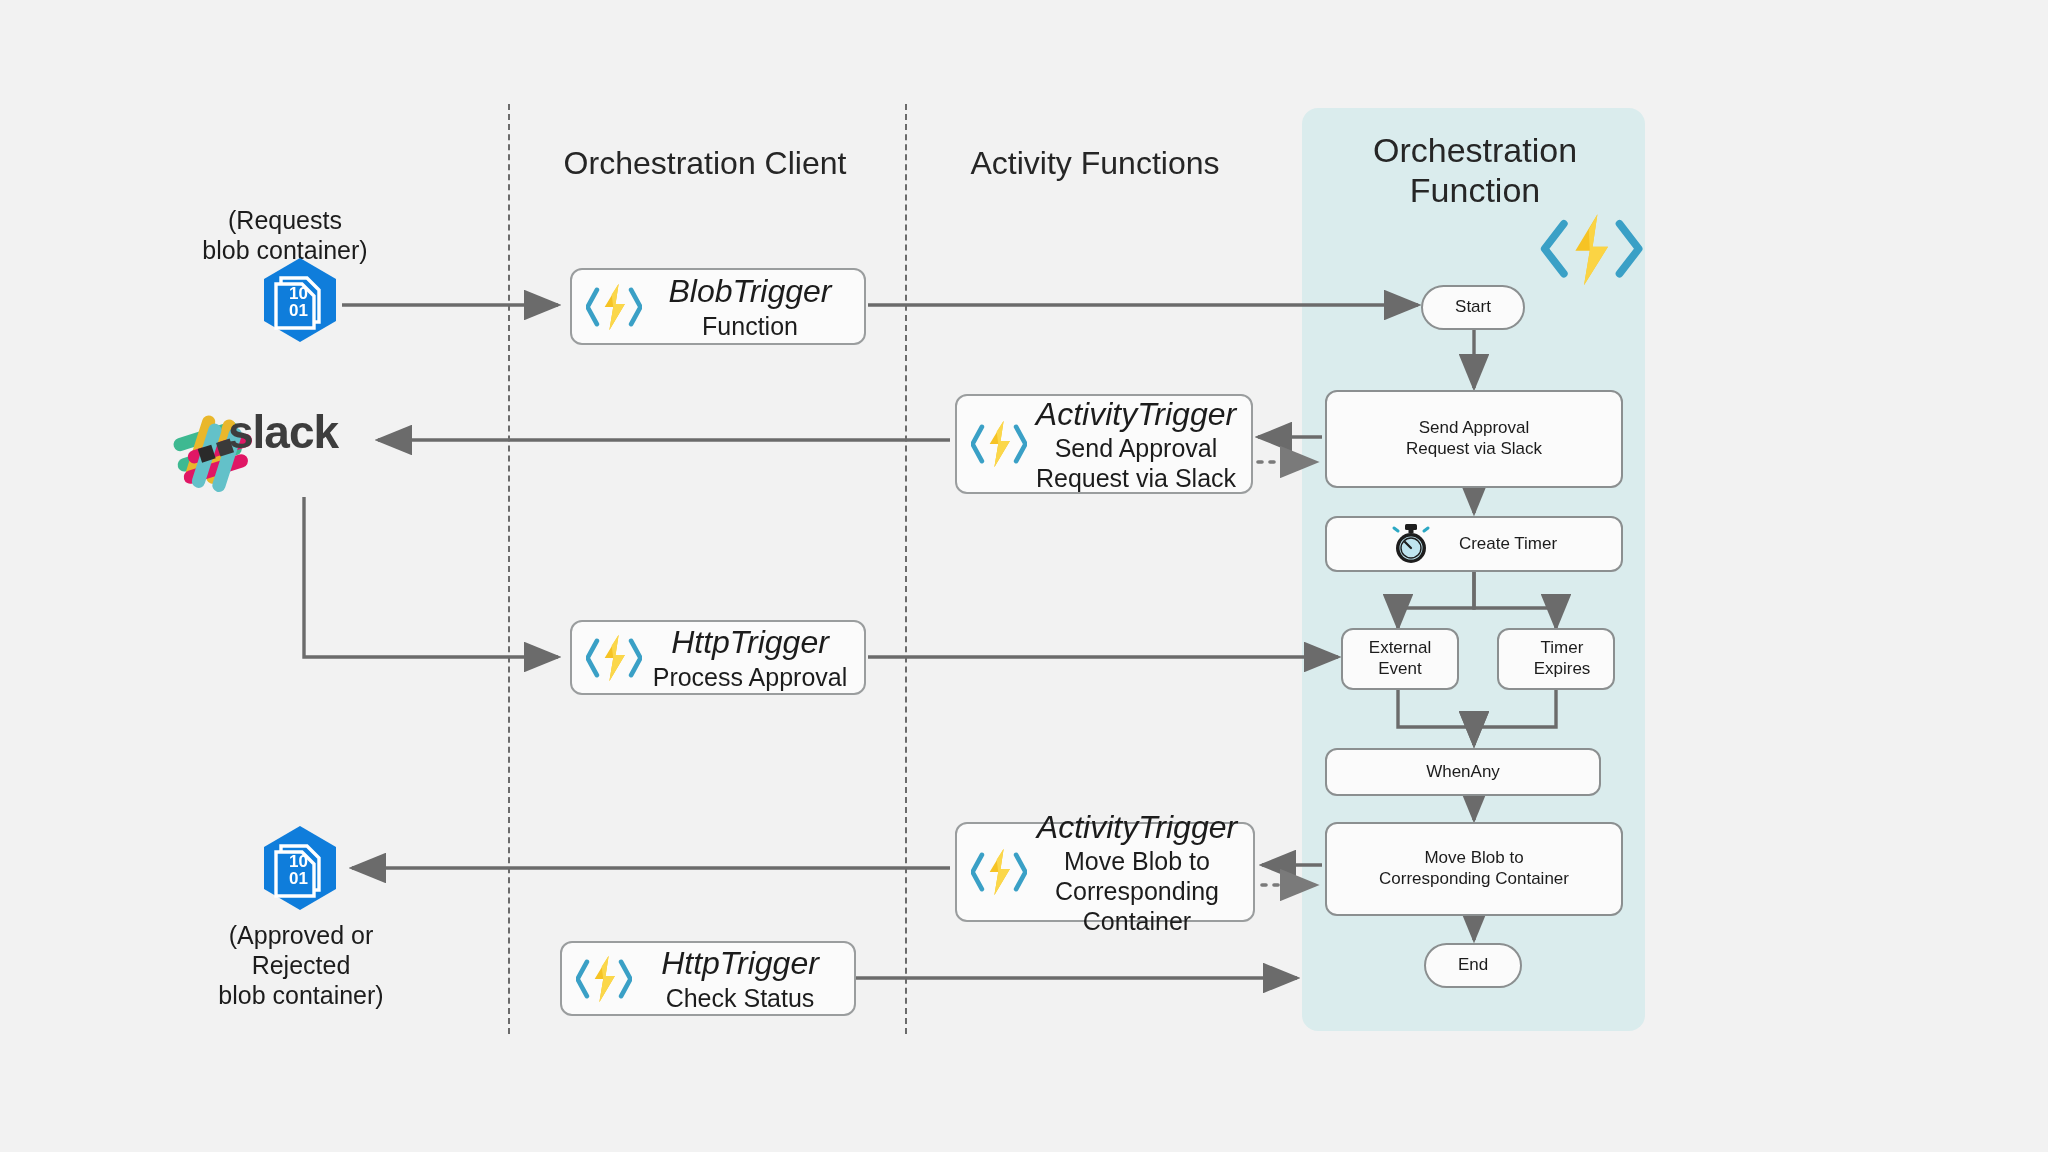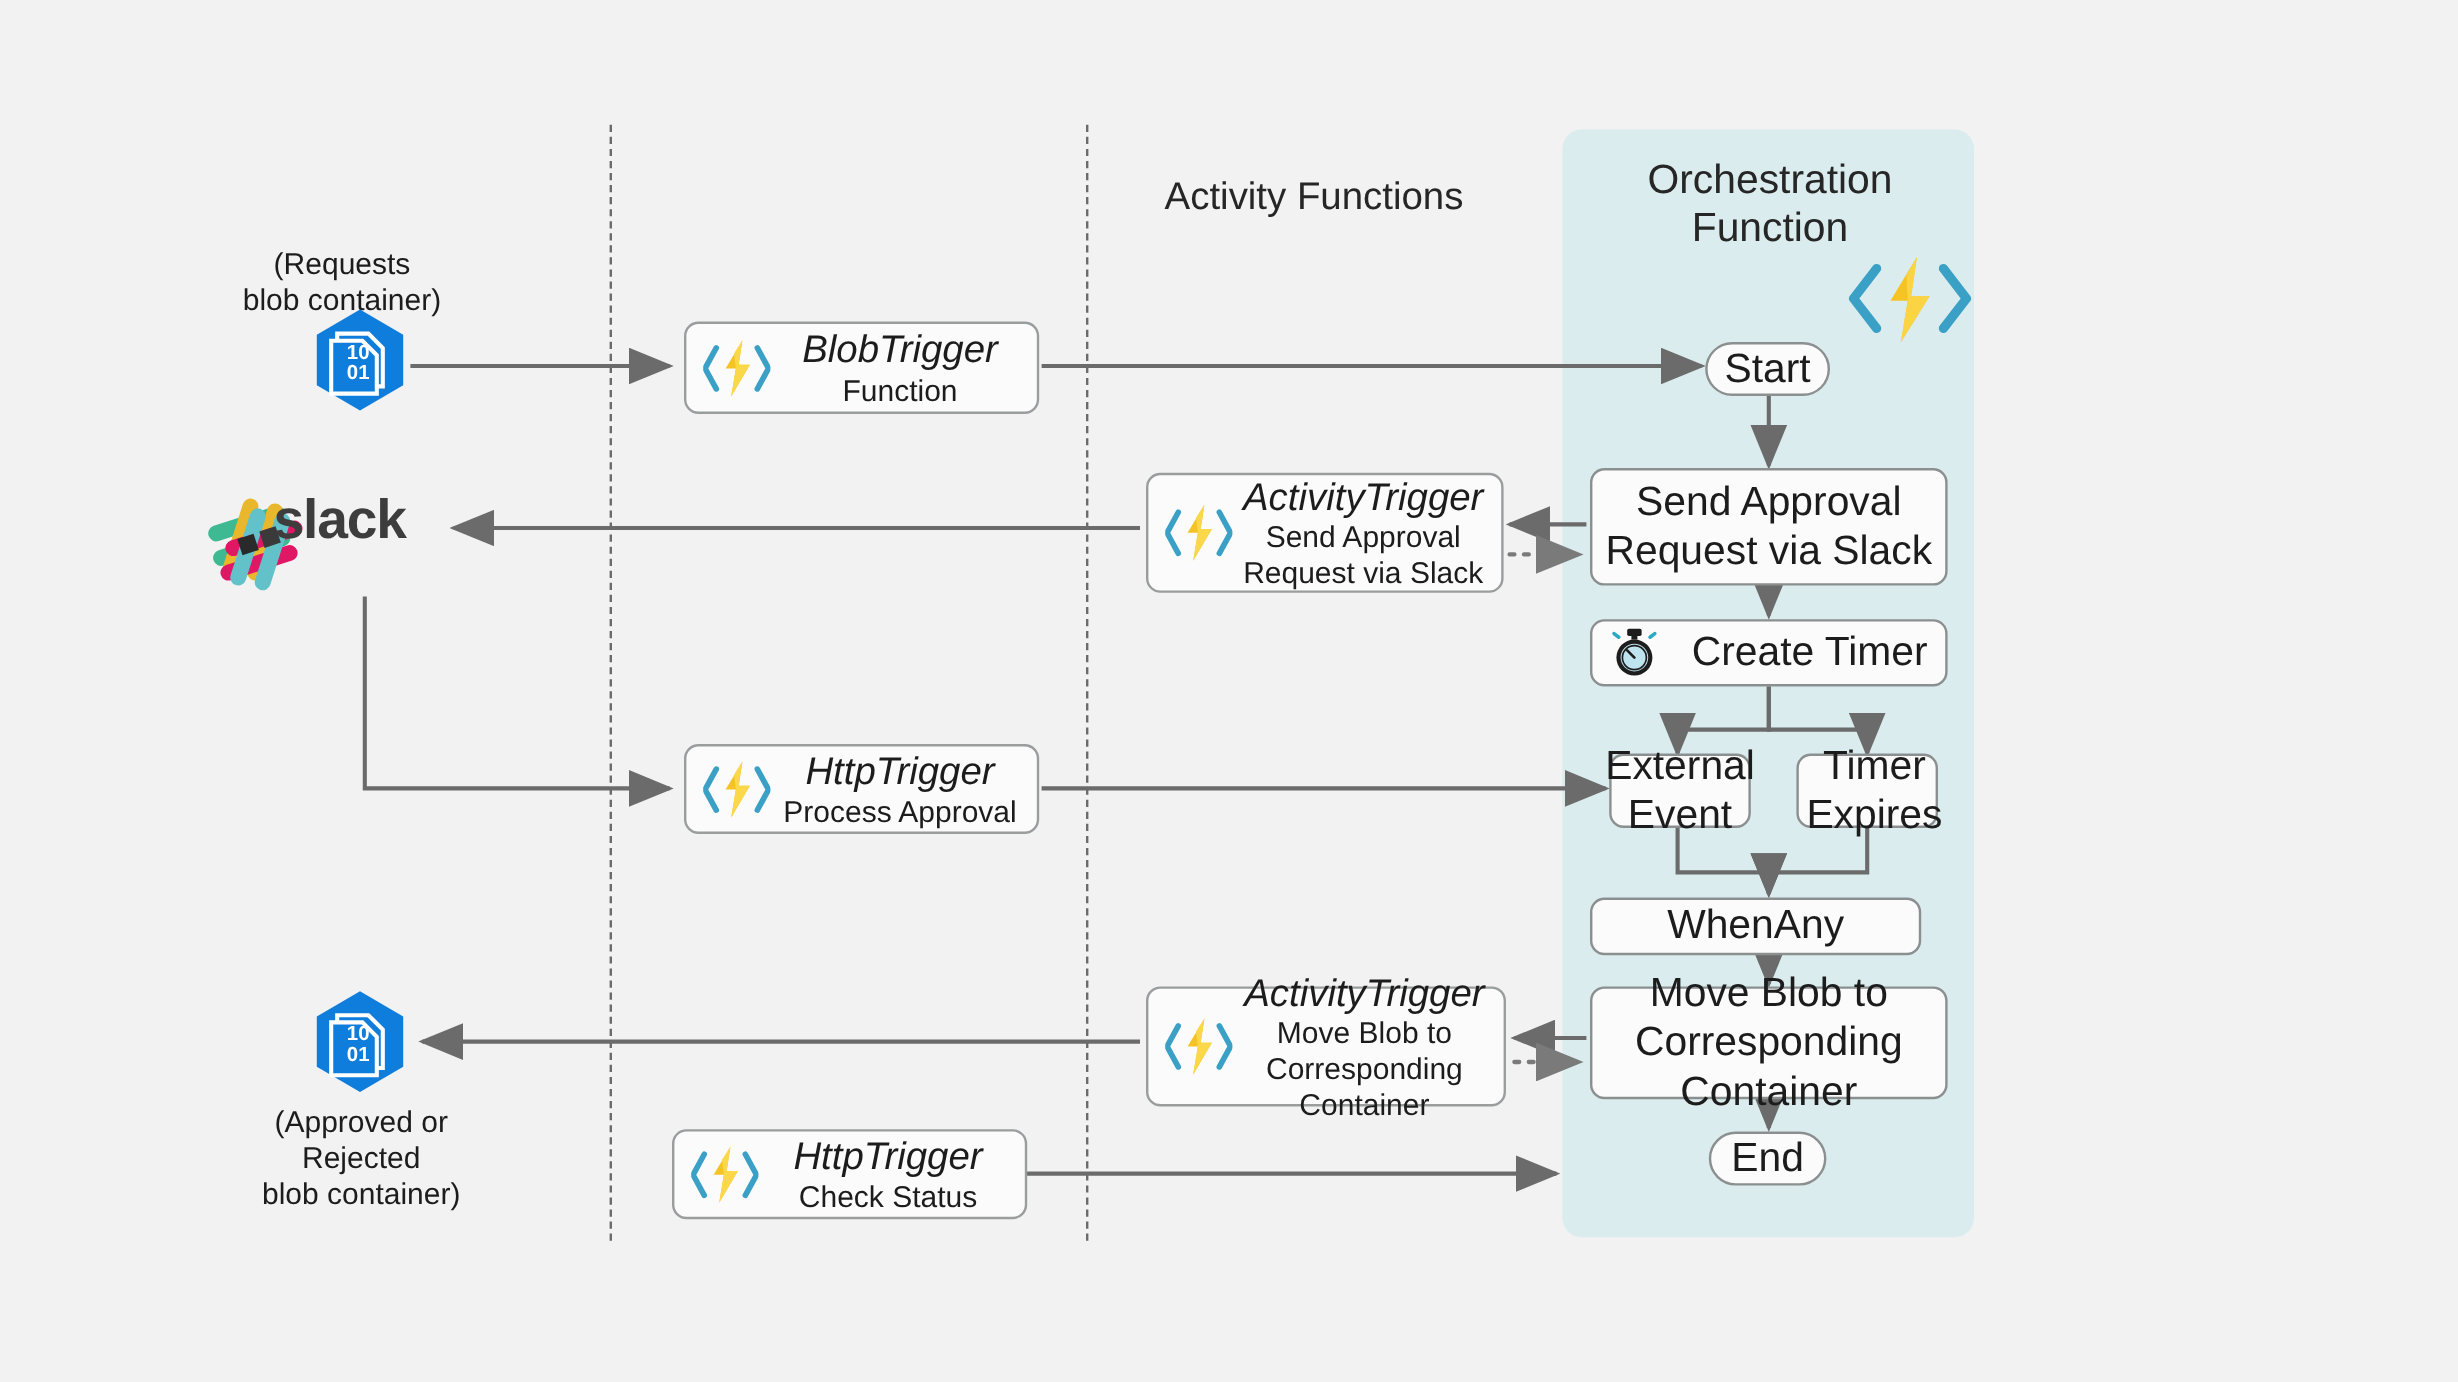--- a/index.html
+++ b/index.html
@@ -43,21 +43,21 @@
     border:2.5px solid #8b8f90;
     border-radius:12px;
     box-sizing:border-box;
     display:flex;
     align-items:center;
     justify-content:center;
   }
   .box.pill{border-radius:26px;}
   .box-text{
     color:#1c1c1c;
-    font-size:34px;
+    font-size:17px;
     line-height:1.22;
     text-align:center;
     white-space:pre-line;
   }
   
   .fn-card{
     position:absolute;
     background:#fbfbfb;
     border:2.5px solid #9a9d9e;
     border-radius:12px;
@@ -110,20 +110,21 @@
 </head>
 <body>
 
 <div id="canvas">
 
   <div id="orch-panel"></div>
 
   <div class="lane-divider" style="left:508px;top:104px;height:930px;"></div>
   <div class="lane-divider" style="left:905px;top:104px;height:930px;"></div>
 
+  <div class="lane-title" style="left:530px;top:145px;width:350px;">Orchestration Client</div>
   <div class="lane-title" style="left:920px;top:145px;width:350px;">Activity Functions</div>
   <div class="lane-title" style="left:1310px;top:130px;width:330px;font-size:34px;">Orchestration
 Function</div>
 
   <svg class="ovl" style="left:0;top:0;">
     <g transform="translate(1560,218) scale(0.96)">
       <path d="M4,6 L-16,32 L4,58" fill="none" stroke="#3aa0c6" stroke-width="8" stroke-linecap="round" stroke-linejoin="round"></path>
       <path d="M62,6 L82,32 L62,58" fill="none" stroke="#3aa0c6" stroke-width="8" stroke-linecap="round" stroke-linejoin="round"></path>
       <path d="M39,-4 L16,34 L31,34 L25,70 L50,30 L34,30 Z" fill="#f6c324"></path>
       <path d="M39,-4 L30,12 L31,34 L25,70 L50,30 L34,30 Z" fill="#fbd74a" opacity="0.85"></path>

